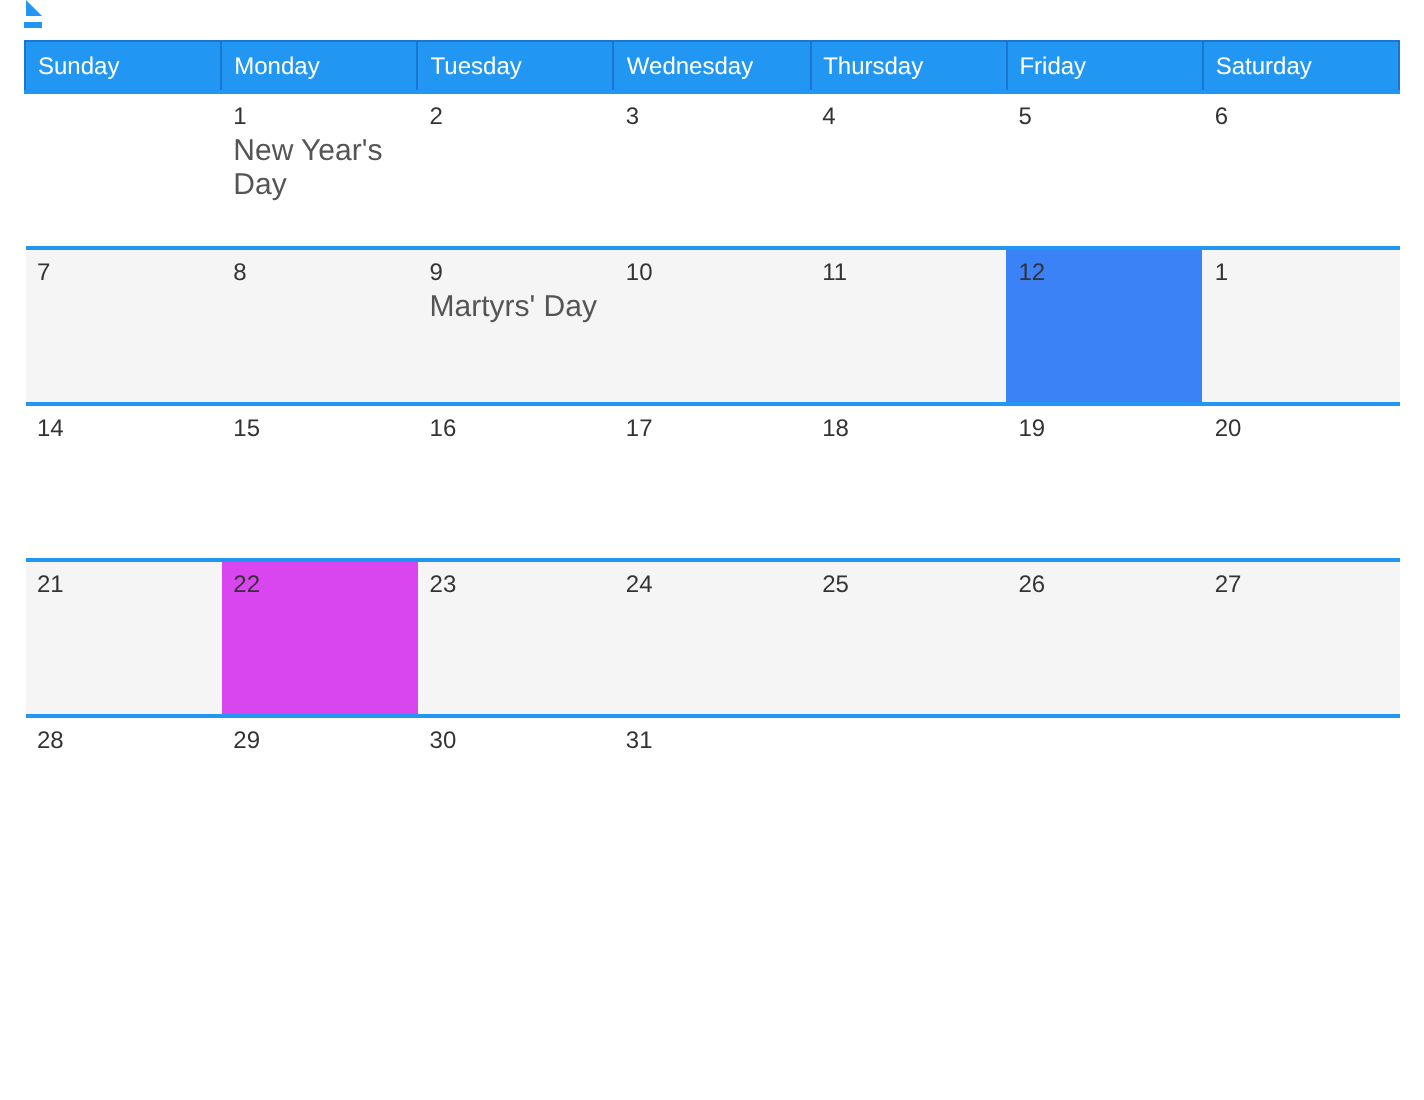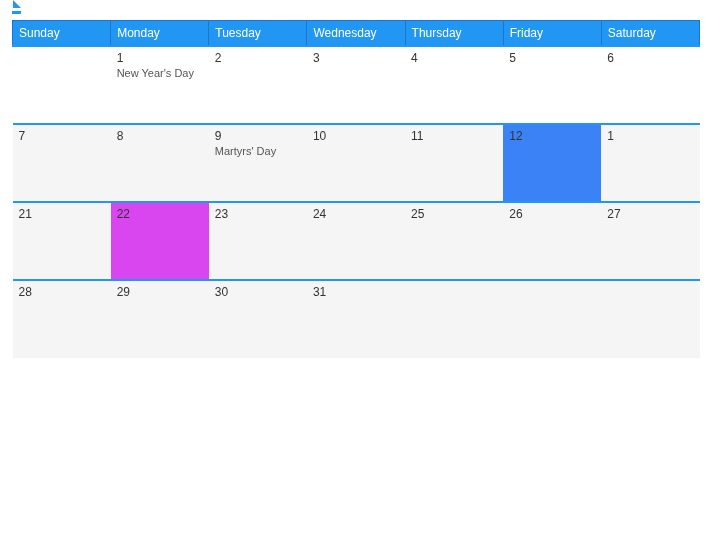--- a/index.html
+++ b/index.html
@@ -126,21 +126,21 @@
       background: #f5f5f5;
     }
 
     .day-number {
       font-size: 12px;
       color: #333;
       display: block;
     }
 
     .holiday-name {
-      font-size: 11px;
+      font-size: 15px;
       color: #555;
       display: block;
       margin-top: 2px;
     }
   </style>
 </head>
 <body>
 
 <div class="calendar-container">
 
@@ -216,20 +216,43 @@
           <td style="background: rgb(245, 245, 245);">
             <span class="day-number">11</span>
           </td>
           <td style="background: #3b82f6;">
             <span class="day-number">12</span>
           </td>
           <td style="background: rgb(245, 245, 245);">
             <span class="day-number">1</span>
           </td>
         </tr>
+        <tr>
+          <td>
+            <span class="day-number">14</span>
+          </td>
+          <td>
+            <span class="day-number">15</span>
+          </td>
+          <td>
+            <span class="day-number">16</span>
+          </td>
+          <td>
+            <span class="day-number">17</span>
+          </td>
+          <td>
+            <span class="day-number">18</span>
+          </td>
+          <td>
+            <span class="day-number">19</span>
+          </td>
+          <td>
+            <span class="day-number">20</span>
+          </td>
+        </tr>
         <tr style="background: rgb(245, 245, 245);">
           <td style="background: rgb(245, 245, 245);">
             <span class="day-number">21</span>
           </td>
           <td style="background: #d946ef;">
             <span class="day-number">22</span>
           </td>
           <td style="background: rgb(245, 245, 245);">
             <span class="day-number">23</span>
           </td>

